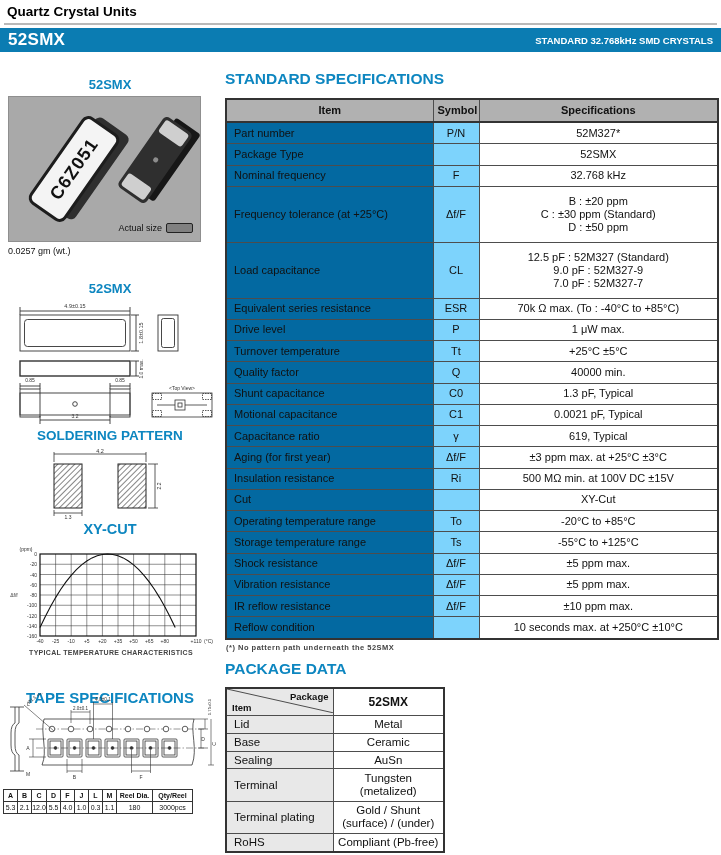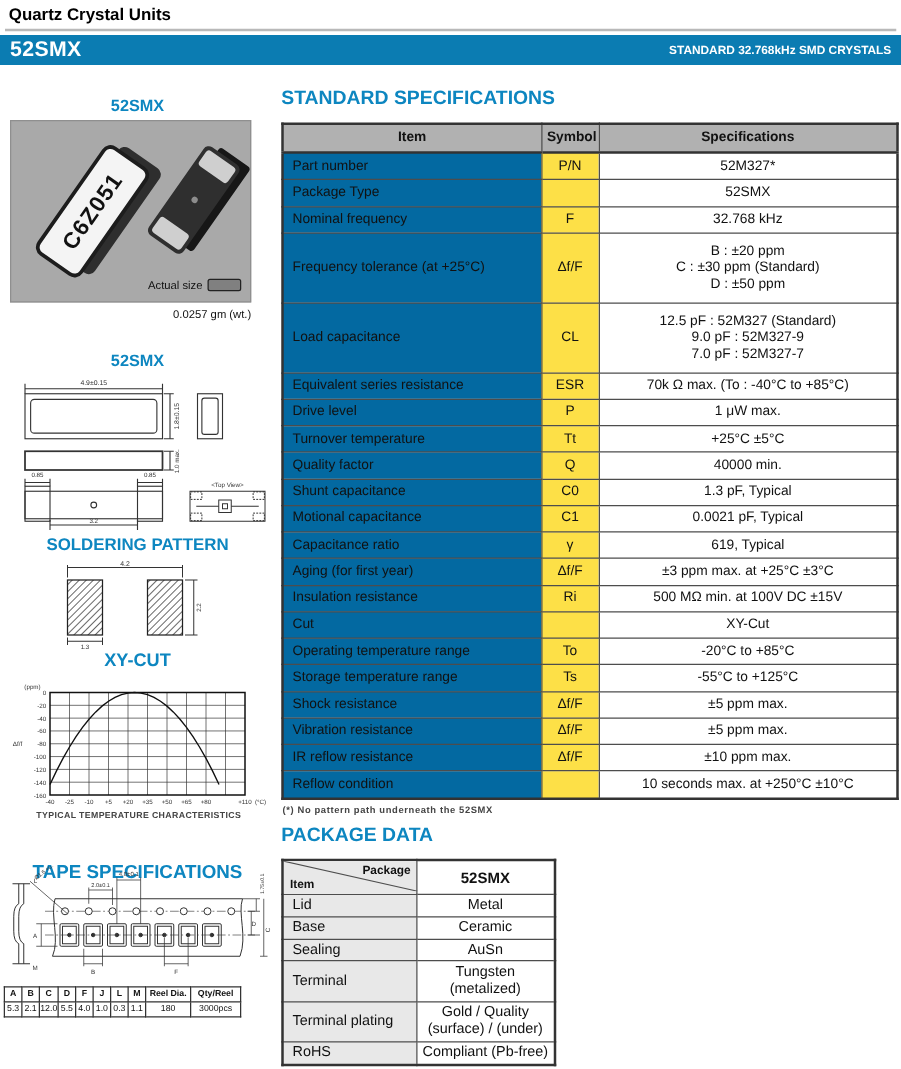--- a/index.html
+++ b/index.html
@@ -28,39 +28,39 @@
          border:3px solid #1d1d1d;border-radius:8px;transform:rotate(-55deg);
          box-shadow:7px 9px 0 -2px #2e2e2e;display:flex;align-items:center;justify-content:center}
   .crysA span{font-size:18px;font-weight:bold;color:#111;letter-spacing:1px}
   .crysB{position:absolute;left:103px;top:46px;width:86px;height:34px;background:#2f2f2f;
          border-radius:5px;transform:rotate(-55deg);box-shadow:6px 8px 0 -2px #171717}
   .crysB .cap{position:absolute;top:3px;bottom:3px;width:15px;background:#cfcfcf;border-radius:3px}
   .cap1{left:3px}.cap2{right:3px}
   .crysB .dot{position:absolute;left:50%;top:50%;width:5px;height:5px;margin:-2.5px;background:#8d8d8d;border-radius:50%}
   .actual{position:absolute;right:7px;bottom:8px;font-size:9px;color:#111;display:flex;align-items:center;gap:4px}
   .pill{width:25px;height:8px;background:#808080;border:1px solid #222;border-radius:2px;display:inline-block}
-  .weight{position:absolute;left:8px;top:246px;width:193px;text-align:right;font-size:9px;color:#111}
+  .weight{position:absolute;left:8px;top:246px;width:193px;font-size:9px;color:#111}
 
   svg text{fill:#333;font-family:"Liberation Sans",sans-serif}
   .drawing{position:absolute}
   .o-svg{left:2px;top:297px}
   .s-svg{left:30px;top:446px}
   .c-svg{left:4px;top:544px}
   .t-svg{left:2px;top:693px}
   .chart-cap{position:absolute;left:0;top:649px;width:222px;text-align:center;font-size:7px;
              letter-spacing:.3px;color:#444;font-weight:bold}
 
   
   table{border-collapse:collapse}
   .spec-table{position:absolute;left:225px;top:98px;width:494px;height:542px;table-layout:fixed;
               font-size:11px;border:2px solid #333}
   .spec-table th,.spec-table td{border:1px solid #4d4d4d;padding:1px 4px;line-height:13px}
   .spec-table th{background:#b1b1b1;height:19px;font-size:11px;border-bottom:2px solid #333}
   .spec-table td.item{background:#0369a1;text-align:left;padding-left:7px}
-  .spec-table td.sym{background:#fde047;text-align:center}
+  .spec-table td.sym{background:#7dd3fc;text-align:center}
   .spec-table td.spec{background:#fff;text-align:center;white-space:pre-line}
   .footnote{position:absolute;left:226px;top:643px;font-size:7.5px;font-weight:bold;
             letter-spacing:.5px;color:#444}
 
   
   .pkg-table{position:absolute;left:225px;top:687px;width:220px;height:166px;table-layout:fixed;
              font-size:11.5px;border:2px solid #333}
   .pkg-table th,.pkg-table td{border:1px solid #4d4d4d;padding:1px 4px;line-height:13px}
   .pkg-table td.item{background:#e8e8e8;text-align:left;padding-left:7px}
   .pkg-table td.val{background:#fff;text-align:center;white-space:pre-line}
@@ -519,21 +519,21 @@
   <tr>
         <td class="item">Sealing</td>
         <td class="val">AuSn</td>
       </tr>
   <tr>
         <td class="item">Terminal</td>
         <td class="val">Tungsten (metalized)</td>
       </tr>
   <tr>
         <td class="item">Terminal plating</td>
-        <td class="val">Gold / Quality
+        <td class="val">Gold / Shunt
 (surface) / (under)</td>
       </tr>
   <tr>
         <td class="item">RoHS</td>
         <td class="val">Compliant (Pb-free)</td>
       </tr>
 </tbody>
   </table>
 
 </body></html>

